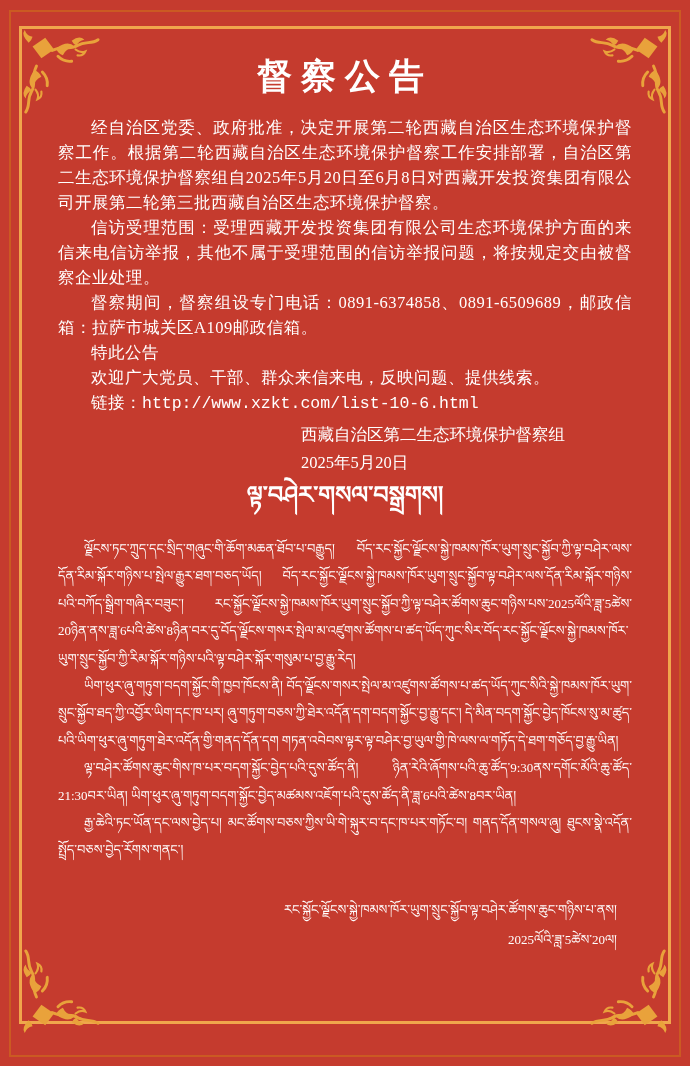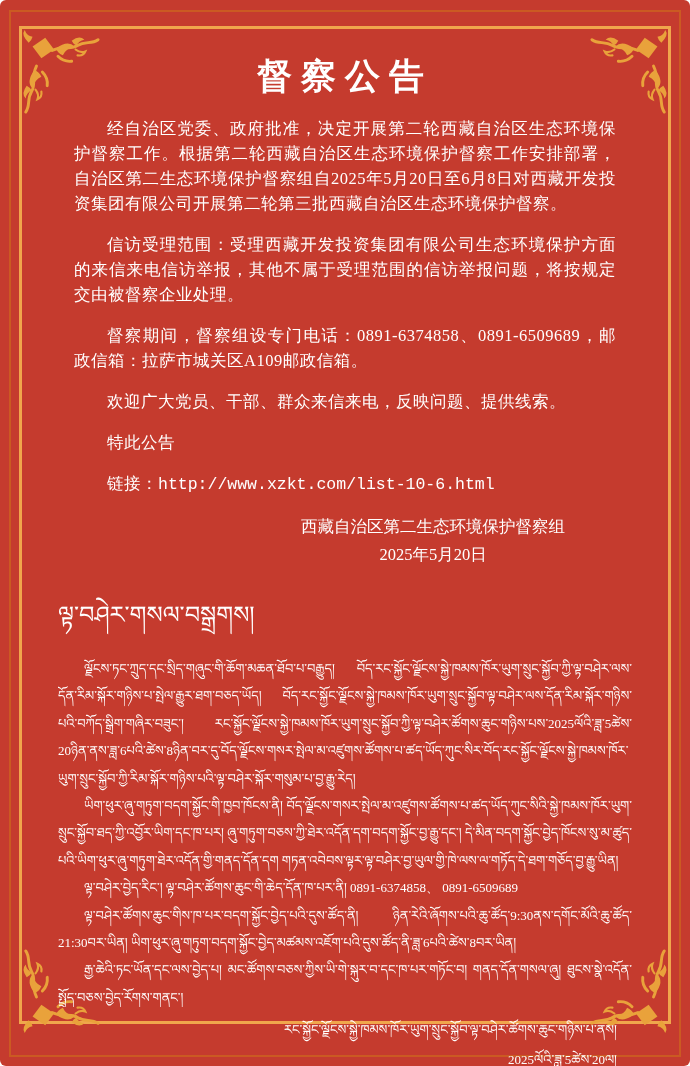--- a/index.html
+++ b/index.html
@@ -3,21 +3,20 @@
 <meta charset="utf-8">
 <style>
   html,body{margin:0;padding:0;background:#fff;}
   .poster{
     position:relative;
     width:690px;height:1066px;
     background:#c53b2e;
     overflow:hidden;
     font-family:"Liberation Serif", serif;
     color:#ffffff;
-    border-radius:6px;
   }
   .frame-outer{
     position:absolute;top:10px;left:9px;right:9px;bottom:9px;
     border:2px solid #cb5a22;
     pointer-events:none;
   }
   .frame-inner{
     position:absolute;top:26px;left:19px;right:19px;bottom:42px;
     border:3px solid #f0a64c;
     pointer-events:none;
@@ -34,43 +33,43 @@
   .title{
     margin-top:54px;
     text-align:center;
     font-size:35px;
     font-weight:bold;
     letter-spacing:9px;
     line-height:46px;
   }
   .zh-body{margin-top:15px;}
   .zh-body p{
-    margin:16px;
+    margin:0;
     text-indent:2em;
     font-size:16.5px;
     line-height:25px;
     text-align:justify;
     letter-spacing:0.5px;
   }
   .zh-body p.link-line .url{font-family:"Liberation Mono", monospace;letter-spacing:0;}
   .zh-sig{
     margin-top:5px;
     text-align:right;
   }
   .zh-sig .sig-inner{
     display:inline-block;
-    text-align:center;
+    text-align:left;
     margin-right:67px;
     font-size:16.5px;
     line-height:28px;
   }
   .bo-title{
-    margin-top:28px;
+    text-align:center;
     font-size:24px;
-    font-weight:normal;
+    font-weight:bold;
     line-height:36px;
   }
   .bo-body{
     margin-top:22px;
     height:352px;
     overflow:hidden;
   }
   .bo-body p{
     margin:0;
     text-indent:2em;
@@ -188,38 +187,37 @@
   </div>
 
   <div class="content">
 
     <div class="title">督察公告</div>
 
     <div class="zh-body">
       <p>经自治区党委、政府批准，决定开展第二轮西藏自治区生态环境保护督察工作。根据第二轮西藏自治区生态环境保护督察工作安排部署，自治区第二生态环境保护督察组自2025年5月20日至6月8日对西藏开发投资集团有限公司开展第二轮第三批西藏自治区生态环境保护督察。</p>
       <p>信访受理范围：受理西藏开发投资集团有限公司生态环境保护方面的来信来电信访举报，其他不属于受理范围的信访举报问题，将按规定交由被督察企业处理。</p>
       <p>督察期间，督察组设专门电话：0891-6374858、0891-6509689，邮政信箱：拉萨市城关区A109邮政信箱。</p>
+      <p>特此公告</p>
       <p>欢迎广大党员、干部、群众来信来电，反映问题、提供线索。</p>
-      <p>特此公告</p>
       <p class="link-line"><span>链接：</span><span class="url">http://www.xzkt.com/list-10-6.html</span></p>
     </div>
 
     <div class="zh-sig">
       <div class="sig-inner">
         <div>西藏自治区第二生态环境保护督察组</div>
         <div>2025年5月20日</div>
       </div>
     </div>
 
     <div class="bo-title">ལྟ་བཤེར་གསལ་བསྒྲགས།</div>
 
     <div class="bo-body">
       <p>ལྗོངས་ཏང་ཀྲུད་དང་སྲིད་གཞུང་གི་ཆོག་མཆན་ཐོབ་པ་བརྒྱུད། བོད་རང་སྐྱོང་ལྗོངས་སྐྱེ་ཁམས་ཁོར་ཡུག་སྲུང་སྐྱོབ་ཀྱི་ལྟ་བཤེར་ལས་དོན་རིམ་སྐོར་གཉིས་པ་སྤེལ་རྒྱུར་ཐག་བཅད་ཡོད། བོད་རང་སྐྱོང་ལྗོངས་སྐྱེ་ཁམས་ཁོར་ཡུག་སྲུང་སྐྱོབ་ལྟ་བཤེར་ལས་དོན་རིམ་སྐོར་གཉིས་པའི་བཀོད་སྒྲིག་གཞིར་བཟུང་། རང་སྐྱོང་ལྗོངས་སྐྱེ་ཁམས་ཁོར་ཡུག་སྲུང་སྐྱོབ་ཀྱི་ལྟ་བཤེར་ཚོགས་ཆུང་གཉིས་པས་2025ལོའི་ཟླ་5ཚེས་20ཉིན་ནས་ཟླ་6པའི་ཚེས་8ཉིན་བར་དུ་བོད་ལྗོངས་གསར་སྤེལ་མ་འཛུགས་ཚོགས་པ་ཚད་ཡོད་ཀུང་སིར་བོད་རང་སྐྱོང་ལྗོངས་སྐྱེ་ཁམས་ཁོར་ཡུག་སྲུང་སྐྱོབ་ཀྱི་རིམ་སྐོར་གཉིས་པའི་ལྟ་བཤེར་སྐོར་གསུམ་པ་བྱ་རྒྱུ་རེད།</p>
       <p>ཡིག་ཕུར་ཞུ་གཏུག་བདག་སྐྱོང་གི་ཁྱབ་ཁོངས་ནི། བོད་ལྗོངས་གསར་སྤེལ་མ་འཛུགས་ཚོགས་པ་ཚད་ཡོད་ཀུང་སིའི་སྐྱེ་ཁམས་ཁོར་ཡུག་སྲུང་སྐྱོབ་ཐད་ཀྱི་འབྱོར་ཡིག་དང་ཁ་པར། ཞུ་གཏུག་བཅས་ཀྱི་ཐེར་འདོན་དག་བདག་སྐྱོང་བྱ་རྒྱུ་དང་། དེ་མིན་བདག་སྐྱོང་བྱེད་ཁོངས་སུ་མ་ཚུད་པའི་ཡིག་ཕུར་ཞུ་གཏུག་ཐེར་འདོན་གྱི་གནད་དོན་དག གཏན་འབེབས་ལྟར་ལྟ་བཤེར་བྱ་ཡུལ་གྱི་ཁེ་ལས་ལ་གཏོད་དེ་ཐག་གཅོད་བྱ་རྒྱུ་ཡིན།</p>
-      <p>ལྟ་བཤེར་བྱེད་རིང་། ལྟ་བཤེར་ཚོགས་ཆུང་གི་ཆེད་དོན་ཁ་པར་ནི། 0891-6374858、 0891-6509689</p>
       <p>ལྟ་བཤེར་ཚོགས་ཆུང་གིས་ཁ་པར་བདག་སྐྱོང་བྱེད་པའི་དུས་ཚོད་ནི། ཉིན་རེའི་ཞོགས་པའི་ཆུ་ཚོད་9:30ནས་དགོང་མོའི་ཆུ་ཚོད་21:30བར་ཡིན། ཡིག་ཕུར་ཞུ་གཏུག་བདག་སྐྱོང་བྱེད་མཚམས་འཇོག་པའི་དུས་ཚོད་ནི་ཟླ་6པའི་ཚེས་8བར་ཡིན།</p>
       <p>རྒྱ་ཆེའི་ཏང་ཡོན་དང་ལས་བྱེད་པ། མང་ཚོགས་བཅས་ཀྱིས་ཡི་གེ་སྐུར་བ་དང་ཁ་པར་གཏོང་བ། གནད་དོན་གསལ་ཞུ། ཐུངས་སྣེ་འདོན་སྤྲོད་བཅས་བྱེད་རོགས་གནང་།</p>
 
     </div>
 
     <div class="bo-sig">
       <div class="sig-inner">
         <div>རང་སྐྱོང་ལྗོངས་སྐྱེ་ཁམས་ཁོར་ཡུག་སྲུང་སྐྱོབ་ལྟ་བཤེར་ཚོགས་ཆུང་གཉིས་པ་ནས།</div>
         <div>2025ལོའི་ཟླ་5ཚེས་20ལ།</div>
       </div>

